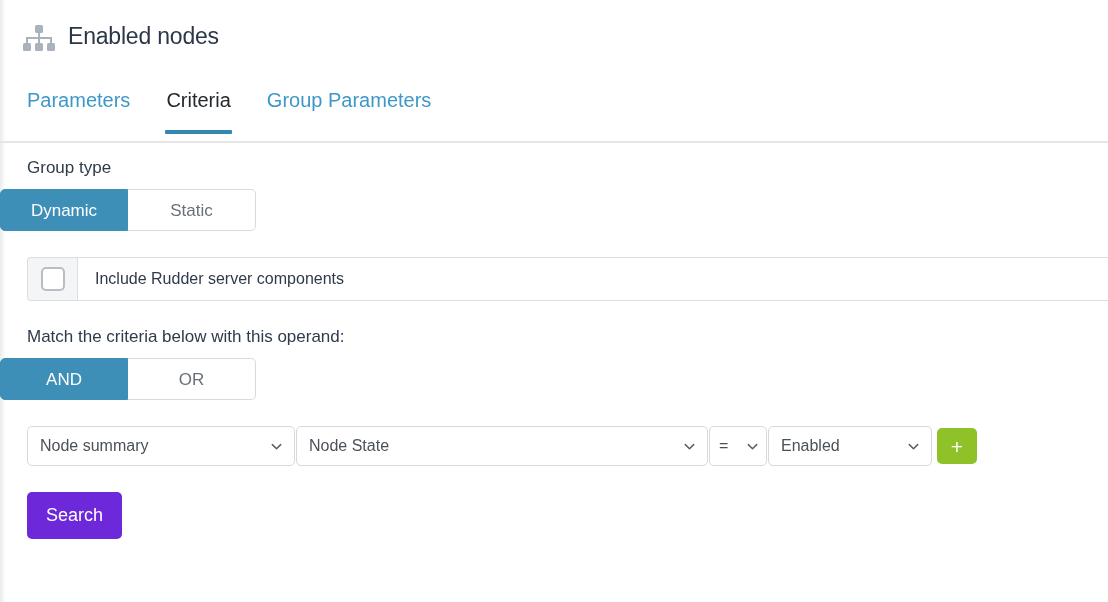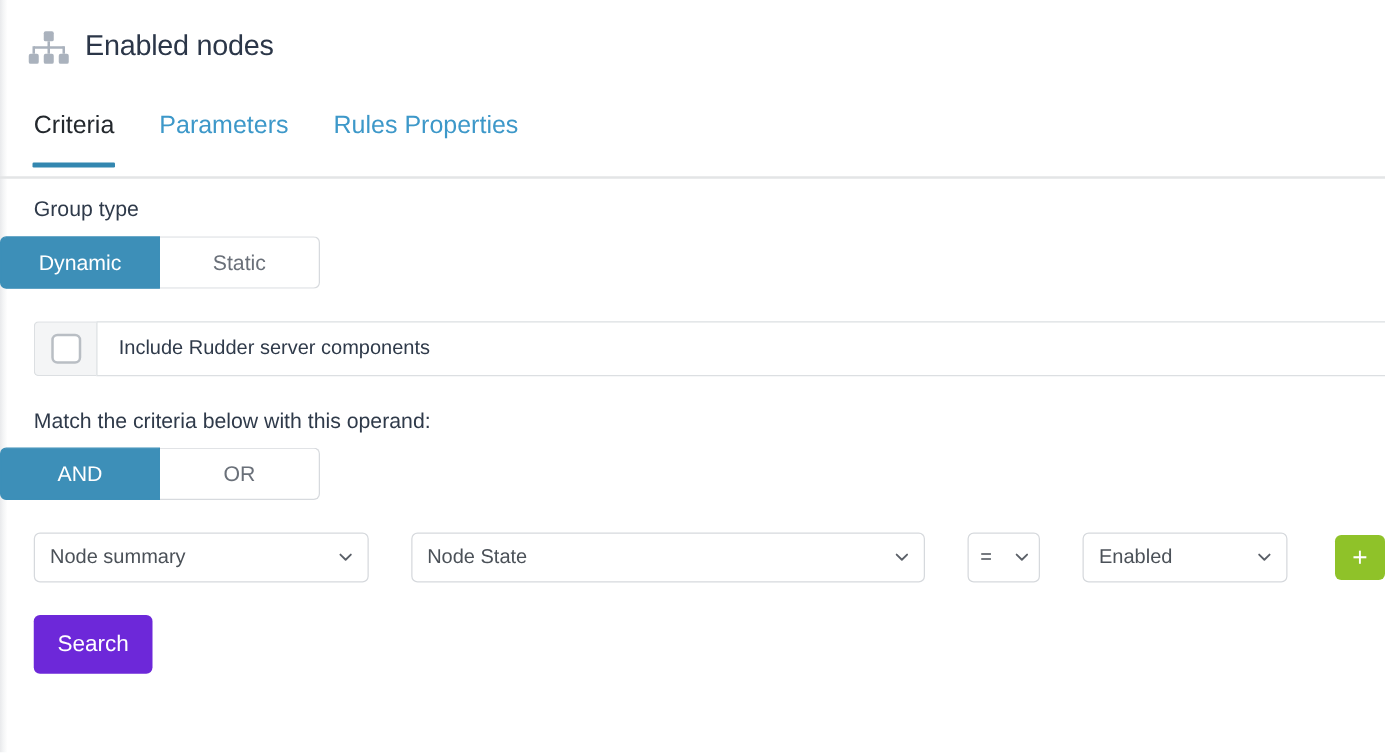--- a/index.html
+++ b/index.html
@@ -196,21 +196,21 @@
     padding-left: 17px;
     font-size: 16px;
     color: #2f3a4a;
   }
 
   
   .criteria-row {
     display: flex;
     align-items: center;
     margin-left: 27px;
-    gap: 34px;
+    gap: 1px;
   }
   .sel {
     position: relative;
     height: 40px;
     border: 1px solid #d6d9dd;
     border-radius: 5px;
     background: #ffffff;
     display: flex;
     align-items: center;
     padding: 0 34px 0 12px;
@@ -285,23 +285,23 @@
         <rect x="5" y="13" width="24" height="2" fill="#aab2bd"></rect>
         <rect x="4" y="13" width="2" height="6" fill="#aab2bd"></rect>
         <rect x="16" y="13" width="2" height="6" fill="#aab2bd"></rect>
         <rect x="28" y="13" width="2" height="6" fill="#aab2bd"></rect>
       </svg>
     </span>
     <span class="page-title">Enabled nodes</span>
   </div>
 
   <div class="tabs">
+    <button class="tab">Parameters</button>
     <button class="tab active">Criteria</button>
-    <button class="tab">Parameters</button>
-    <button class="tab">Rules Properties</button>
+    <button class="tab">Group Parameters</button>
   </div>
   <div class="tabs-rule"></div>
 
   <div class="content">
 
     <div class="field-label">Group type</div>
     <div class="gap-label-to-ctrl"></div>
     <div class="btn-group">
       <button class="btn-seg active">Dynamic</button>
       <button class="btn-seg">Static</button>

